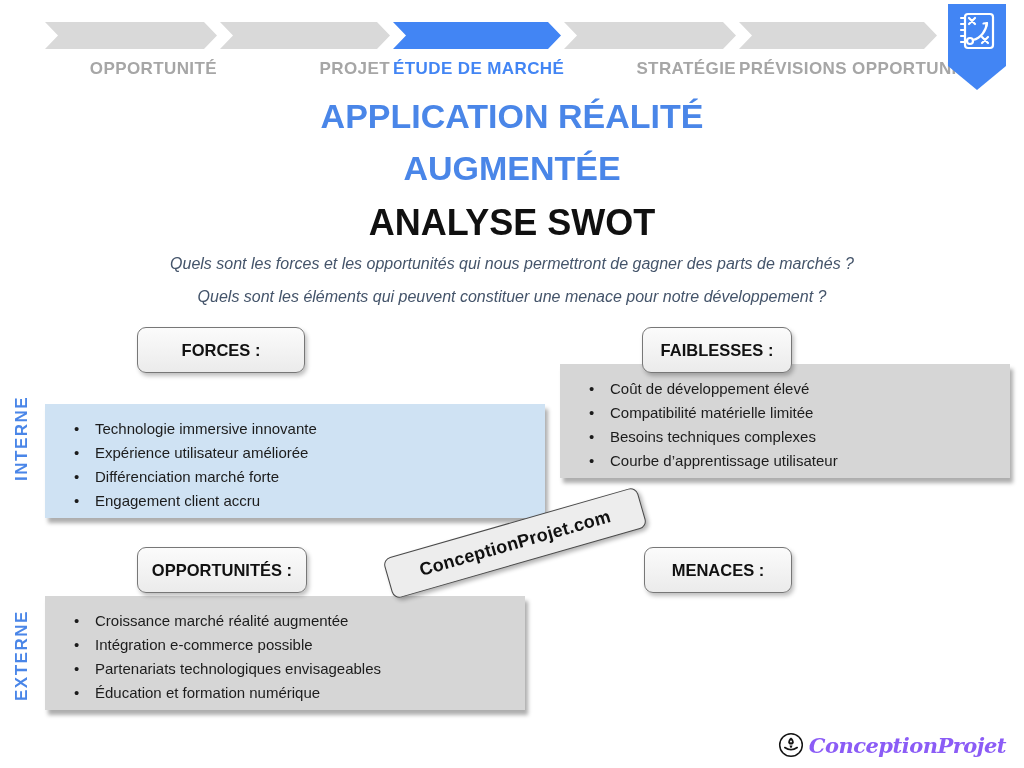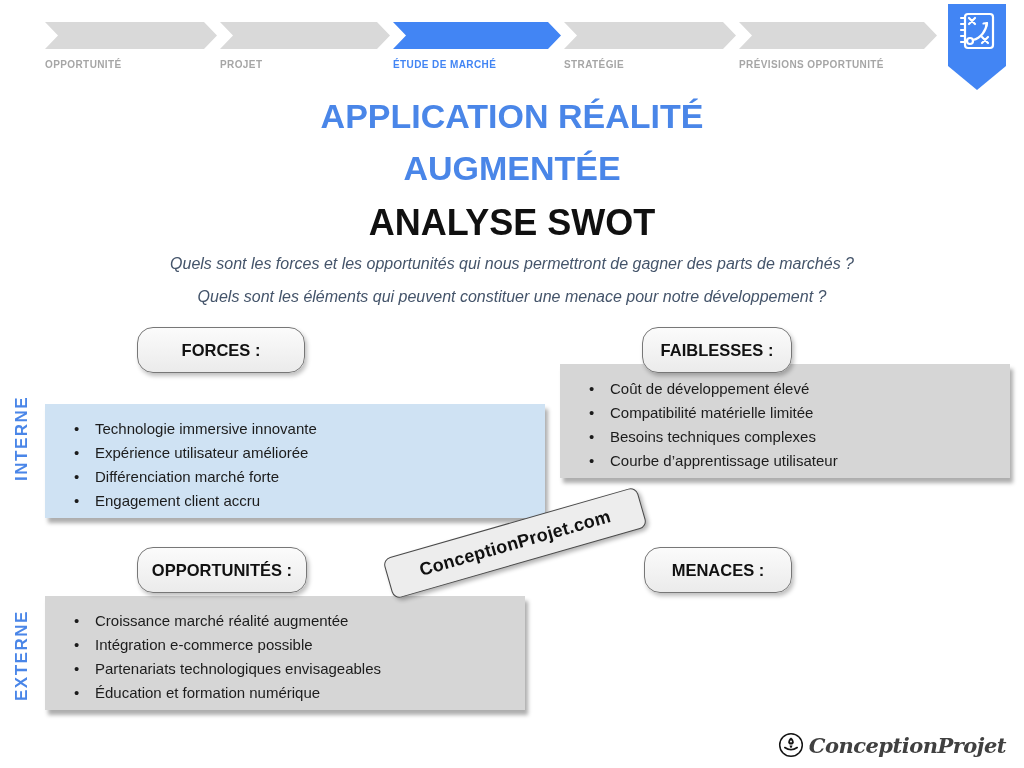--- a/index.html
+++ b/index.html
@@ -16,38 +16,38 @@
   html,body{width:1024px;height:768px;background:#fff;}
   .slide{position:relative;width:1024px;height:768px;background:#ffffff;overflow:hidden;
          font-family:"Liberation Sans",sans-serif;}
 
   
   .stepper{position:absolute;left:45px;top:22px;display:flex;gap:3px;}
   .step{display:flex;flex-direction:column;}
   .chevron{height:27px;background:var(--chevron-gray);
     clip-path:polygon(0 0,calc(100% - 13px) 0,100% 50%,calc(100% - 13px) 100%,0 100%,13px 50%);}
   .step.active .chevron{background:var(--accent-blue);}
-  .step-label{margin-top:10px;text-align:left;font-size:10px;font-weight:bold;
+  .step-label{margin-top:10px;text-align:right;font-size:17px;font-weight:bold;
     letter-spacing:.4px;color:var(--chevron-label-gray);white-space:nowrap;}
   .step.active .step-label{color:var(--accent-blue);}
 
   
   .bookmark{position:absolute;left:948px;top:4px;width:58px;height:86px;}
 
   
   .title-block{position:absolute;top:90px;left:0;width:100%;text-align:center;}
   .title-main{font-size:34px;font-weight:bold;color:var(--title-blue);line-height:52px;}
   .title-sub{font-size:36px;font-weight:bold;color:#101010;line-height:46px;margin-top:6px;}
 
   
   .questions{position:absolute;top:255px;left:0;width:100%;text-align:center;}
   .questions p{font-style:italic;font-size:16px;color:var(--question-color);margin-bottom:15px;}
 
   
-  .qheader{position:absolute;height:46px;border:1.4px solid #777;border-radius:16px;
+  .qheader{position:absolute;height:46px;border:1.4px solid #777;border-radius:9px;
     background:linear-gradient(#fbfbfb,#ebebeb);box-shadow:2px 3px 4px rgba(0,0,0,.25);
     display:flex;align-items:center;justify-content:center;font-weight:bold;
     font-size:16.5px;color:#111;z-index:2;}
   .qh-forces{left:137px;top:327px;width:168px;}
   .qh-faiblesses{left:642px;top:327px;width:150px;}
   .qh-opportunites{left:137px;top:547px;width:170px;}
   .qh-menaces{left:644px;top:547px;width:148px;}
 
   
   .panel{position:absolute;box-shadow:3px 5px 4px rgba(0,0,0,.32);z-index:1;}
@@ -71,21 +71,21 @@
 
   
   .watermark{position:absolute;left:383px;top:522px;width:264px;height:42px;
     transform:rotate(-16deg);background:#ededed;border:1.6px solid #4a4a4a;border-radius:8px;
     box-shadow:2px 3px 4px rgba(0,0,0,.3);display:flex;align-items:center;justify-content:center;
     font-weight:bold;font-size:18px;color:#111;letter-spacing:.3px;z-index:5;}
 
   
   .footer-logo{position:absolute;right:18px;bottom:10px;display:flex;align-items:center;gap:5px;z-index:5;}
   .logo-text{font-family:"DejaVu Serif",serif;font-style:italic;font-weight:bold;
-    font-size:21px;color:#404040;letter-spacing:-.5px;}
+    font-size:21px;color:#8b5cf6;letter-spacing:-.5px;}
 </style>
 </head>
 <body>
 
 <div class="slide">
 
   <div class="stepper">
     <div class="step" style="width:172px">
       <div class="chevron"></div>
       <div class="step-label">OPPORTUNITÉ</div>

